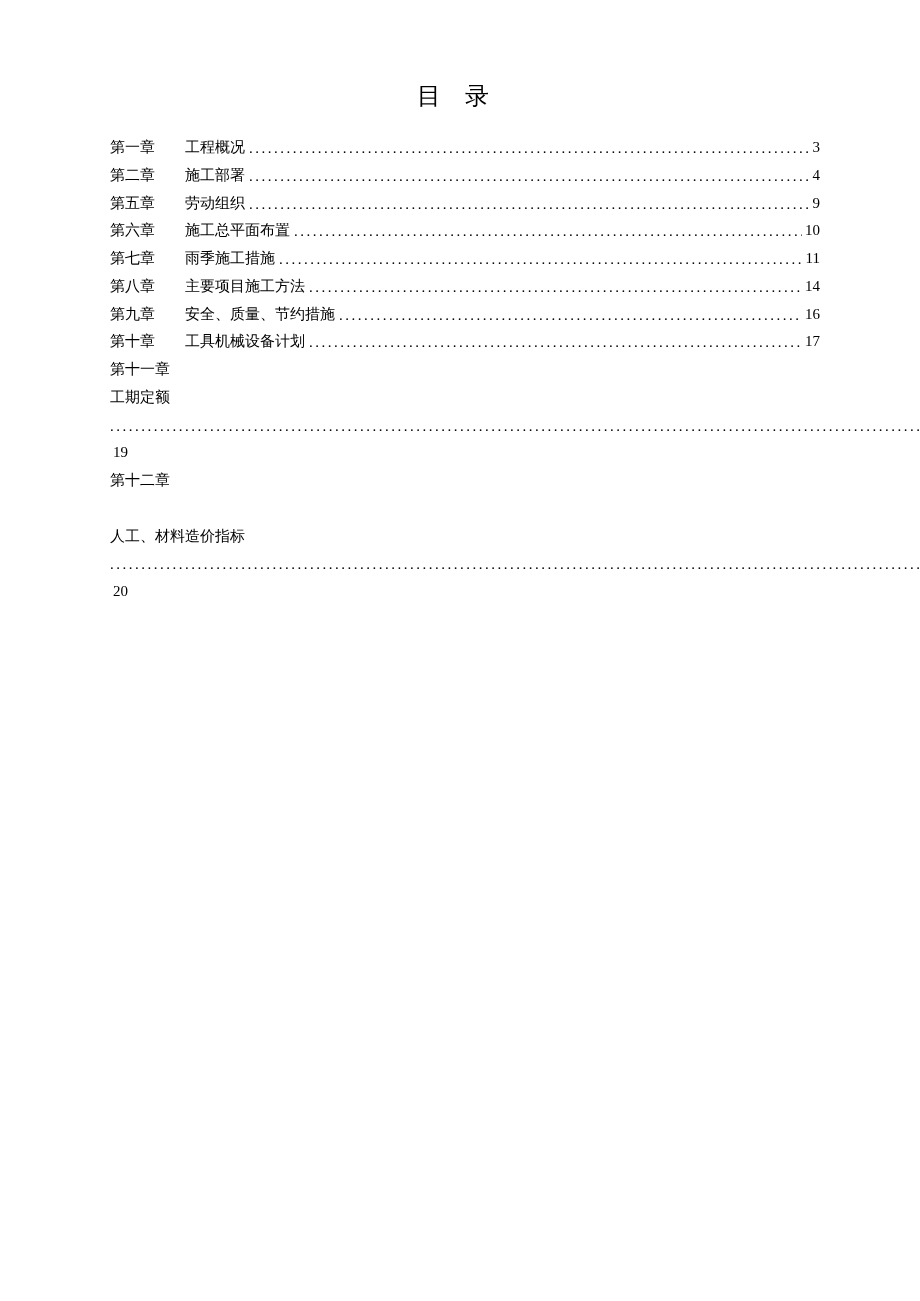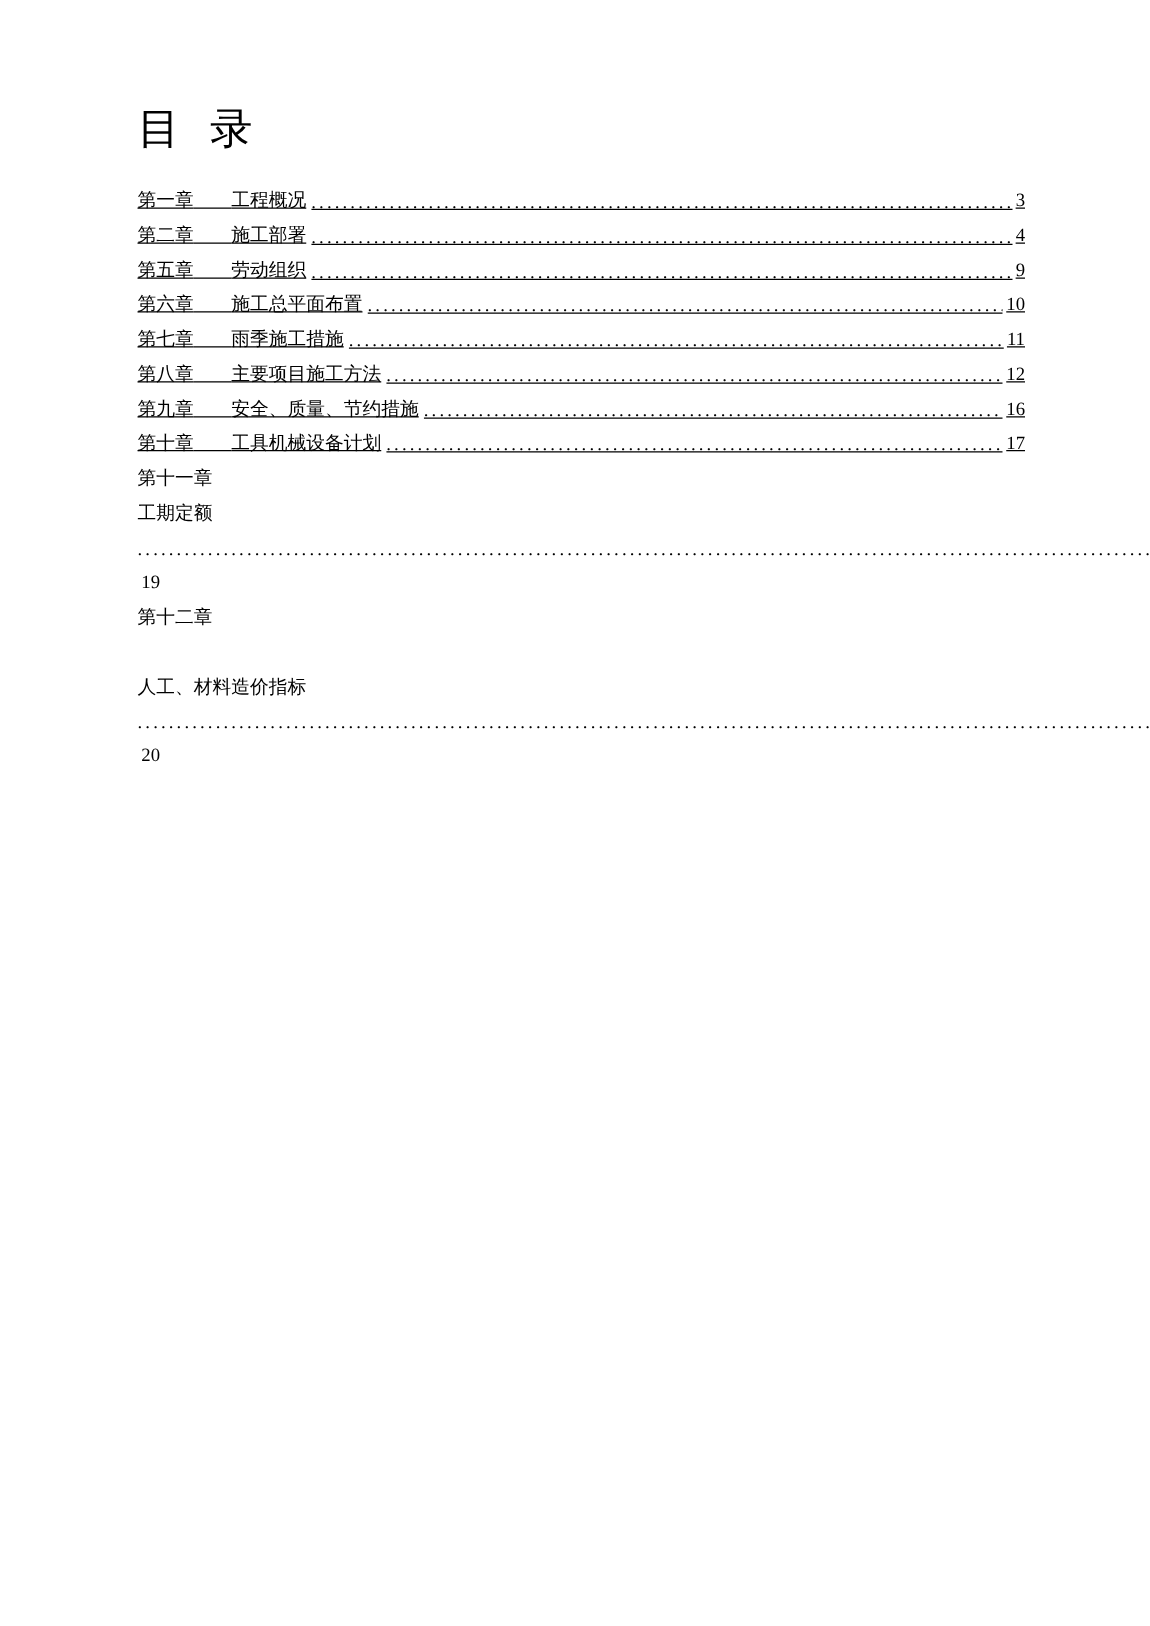--- a/index.html
+++ b/index.html
@@ -9,40 +9,39 @@
     }
     body {
       width: 920px;
       height: 1301px;
       background: #ffffff;
       font-family: "SimSun", "宋体", serif;
       color: #000000;
       padding: 80px 100px 0 110px;
     }
     .title {
-      text-align: left;
-      font-size: 34px;
+      text-align: center;
+      font-size: 24px;
       font-weight: normal;
       letter-spacing: 24px;
       margin-bottom: 22px;
       font-family: "SimSun", "宋体", serif;
     }
     .toc {
       width: 100%;
     }
     .toc-row {
       display: flex;
       align-items: baseline;
       font-size: 15px;
       line-height: 1.85;
       white-space: nowrap;
     }
     .toc-row.indent {
       padding-left: 0px;
-      text-decoration: underline;
     }
     .toc-row.no-indent {
       padding-left: 0px;
       flex-direction: column;
     }
     .chapter {
       flex-shrink: 0;
     }
     .gap {
       flex-shrink: 0;
@@ -117,21 +116,21 @@
       <span class="spacer-small"></span>
       <span class="dots"></span>
       <span class="page-num">11</span>
     </div>
     <div class="toc-row indent">
       <span class="chapter">第八章</span>
       <span class="gap">　　</span>
       <span class="entry-title">主要项目施工方法</span>
       <span class="spacer-small"></span>
       <span class="dots"></span>
-      <span class="page-num">12</span>
+      <span class="page-num">14</span>
     </div>
     <div class="toc-row indent">
       <span class="chapter">第九章</span>
       <span class="gap">　　</span>
       <span class="entry-title">安全、质量、节约措施</span>
       <span class="spacer-small"></span>
       <span class="dots"></span>
       <span class="page-num">16</span>
     </div>
     <div class="toc-row indent">

